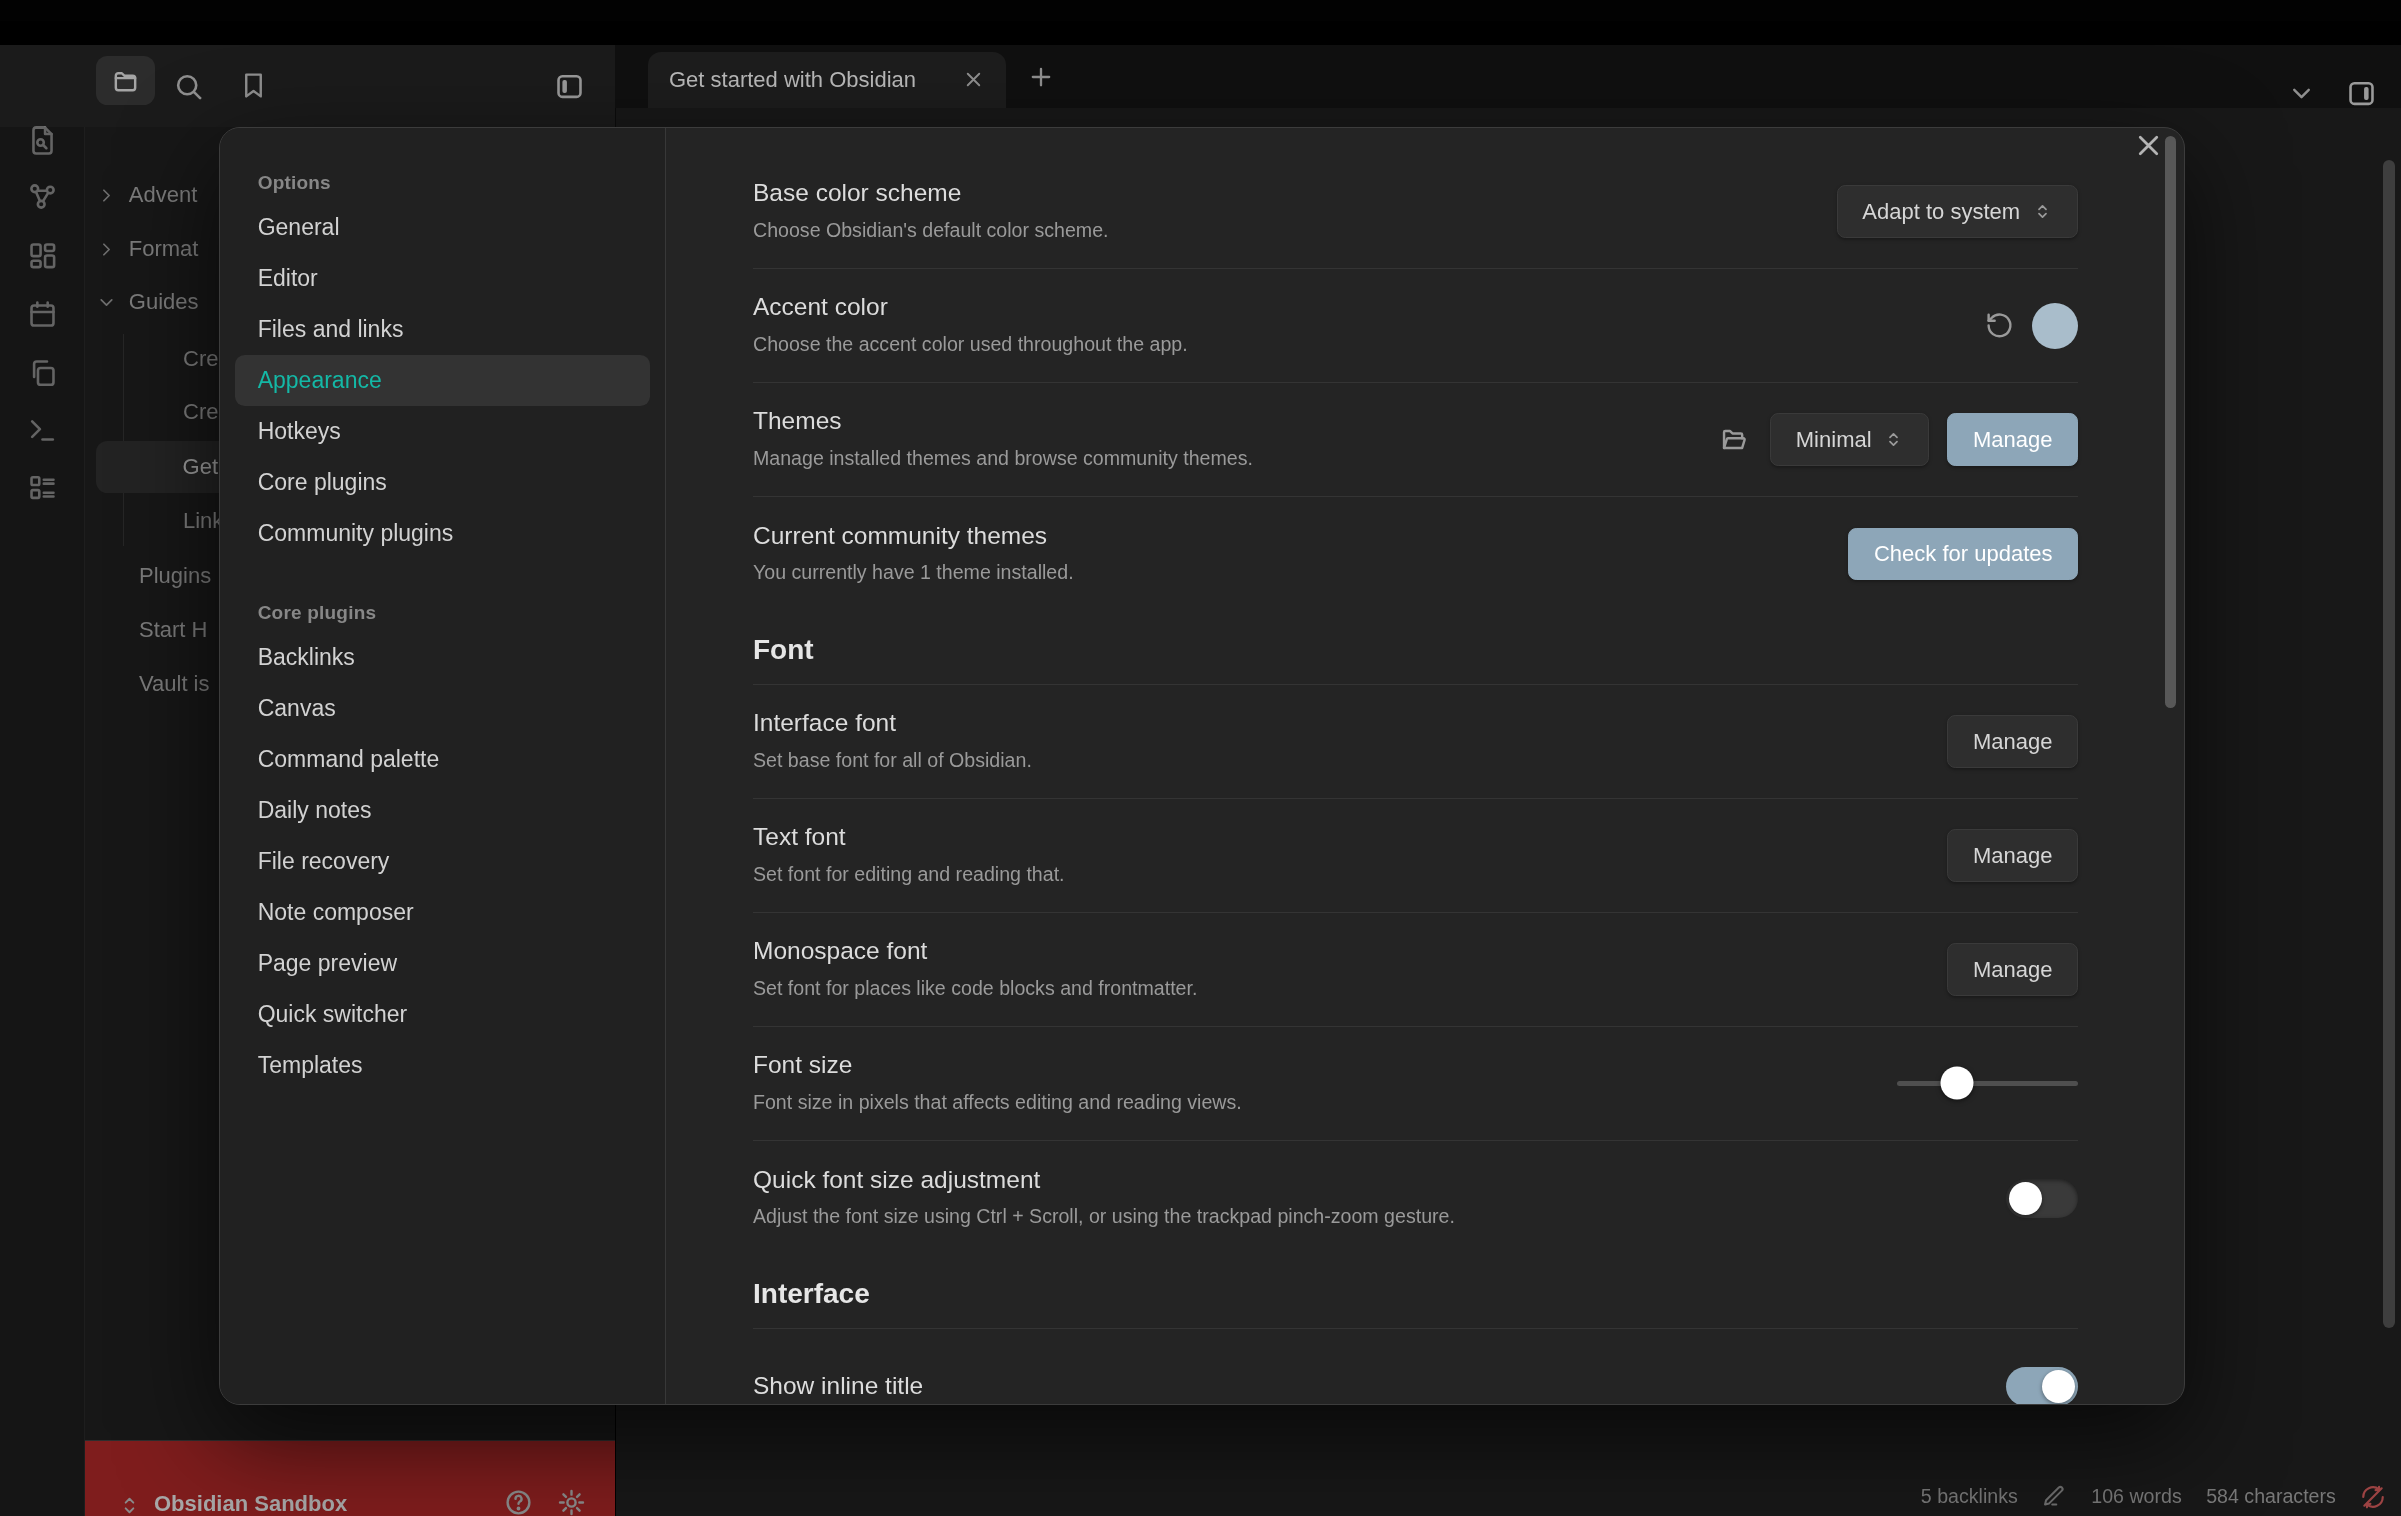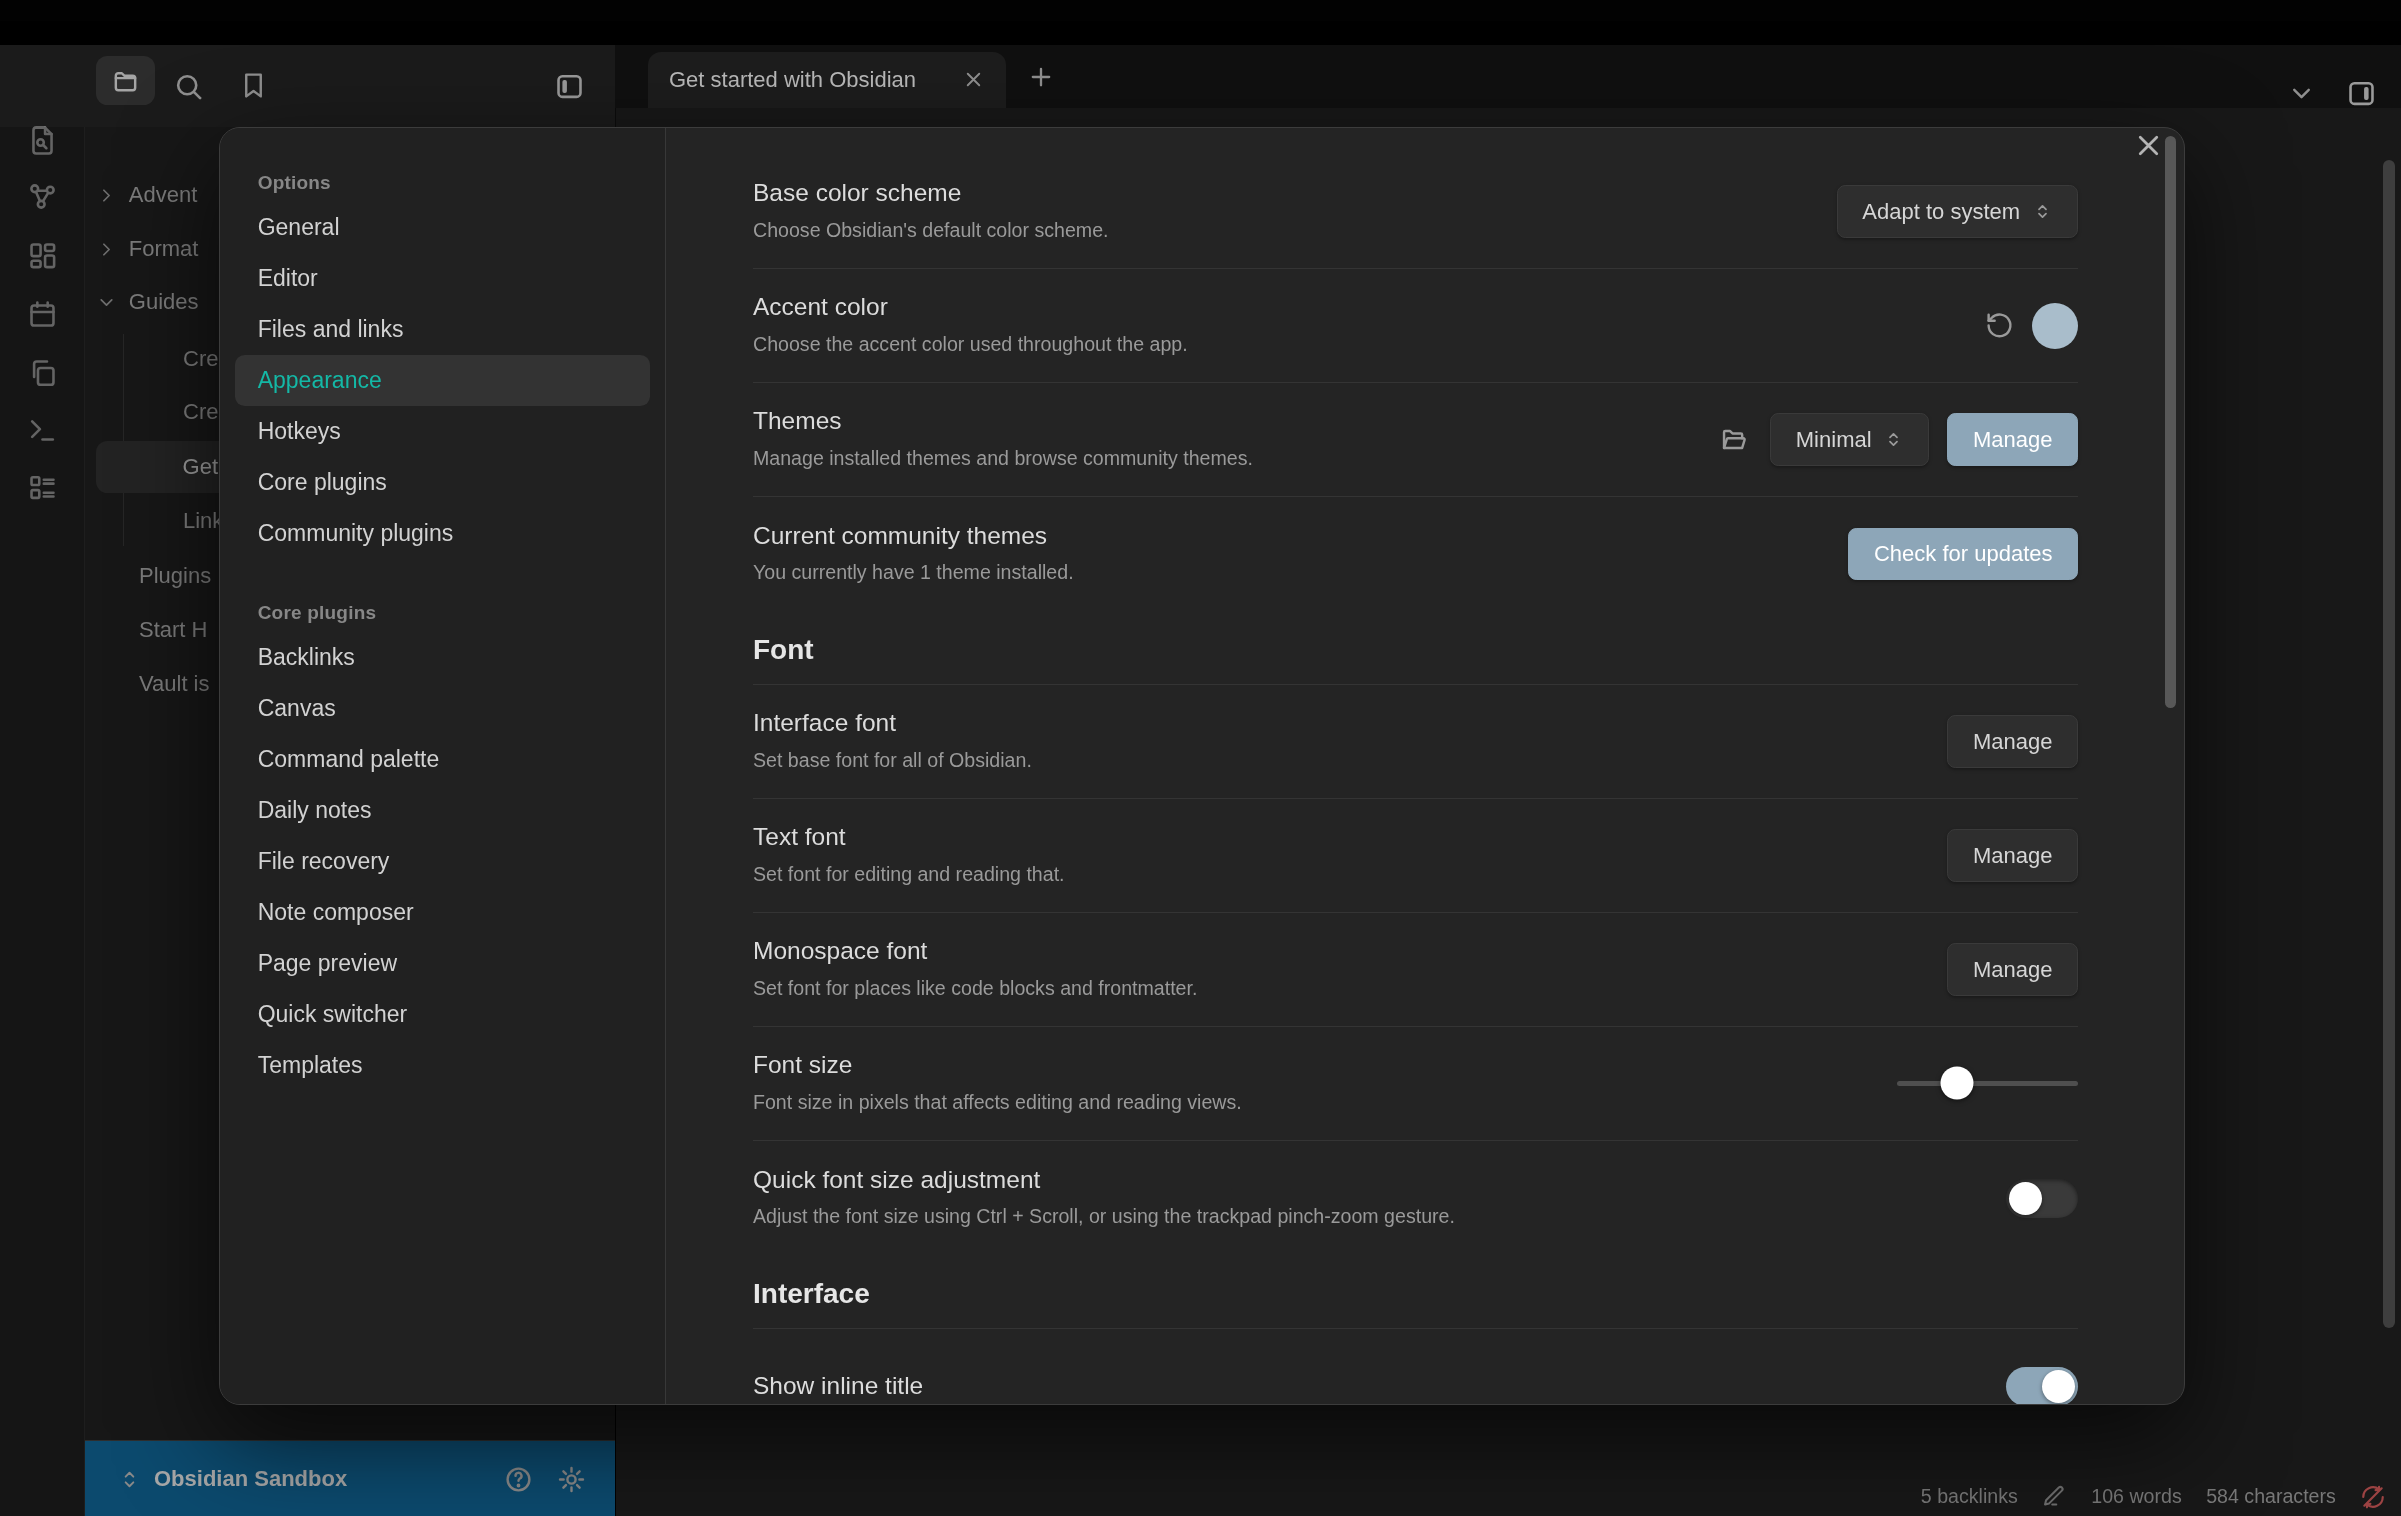--- a/index.html
+++ b/index.html
@@ -19,22 +19,22 @@
   .iconbtn.active{background:#2c2c2c;border-radius:11.4px;}
   
   .ribbon{left:0;top:127px;width:84px;height:1389px;background:#1b1b1b;border-right:0.8px solid #262626;}
   .ribbon .iconbtn{position:absolute;left:27px;color:#7d7d7d;}
   .explorer{left:85px;top:127px;width:530px;height:1389px;background:#1d1d1d;}
   .editor{left:616px;top:127px;width:1786px;height:1389px;background:#1e1e1e;}
   .tree-row{position:absolute;left:0;width:100%;height:52px;display:flex;align-items:center;color:#9a9a9a;font-size:22px;}
   .tree-row .chev{margin:0 11.4px 0 11.4px;color:#8a8a8a;}
   .tree-row.sel{background:#2c2c2c;border-radius:11.4px 0 0 11.4px;color:#c4c4c4;margin-left:10.6px;width:calc(100% - 10.6px);}
   .guide{width:0.8px;background:#303030;}
-  .footer{left:85px;top:1440px;width:530px;height:76px;border-top:0.8px solid #2e2e2e;background:#0c4a6e;
-          display:flex;align-items:center;color:#9f9f9f;}
+  .footer{left:85px;top:1440px;width:530px;height:76px;border-top:0.8px solid #2e2e2e;background:#7f1d1d;
+          display:flex;align-items:flex-end;color:#9f9f9f;}
   .footer .name{font-size:22px;font-weight:600;color:#a8a8a8;flex:1;white-space:nowrap;overflow:hidden;}
   .dim{left:0;top:127px;width:2401px;height:1389px;background:rgba(0,0,0,0.20);z-index:5;}
   
   .statusbar{right:14.7px;bottom:6.5px;display:flex;align-items:center;gap:24.5px;z-index:6;color:#787878;font-size:19.6px;}
   
   .modal{left:219px;top:127px;width:1964px;height:1276px;background:#242424;border:0.8px solid #3c3c3c;
          border-radius:21px;z-index:10;box-shadow:0 33px 98px rgba(0,0,0,0.65);overflow:hidden;display:flex;}
   .m-nav{width:445px;height:100%;box-sizing:border-box;padding:36px 14.7px 0 14.7px;background:#212121;flex:none;}
   .m-navlabel{color:#878787;font-size:19px;font-weight:700;padding:8.2px 23px;letter-spacing:0.2px;}
   .m-item{height:51px;display:flex;align-items:center;padding:0 23px;color:#d2d2d2;font-size:23px;border-radius:9.8px;}

